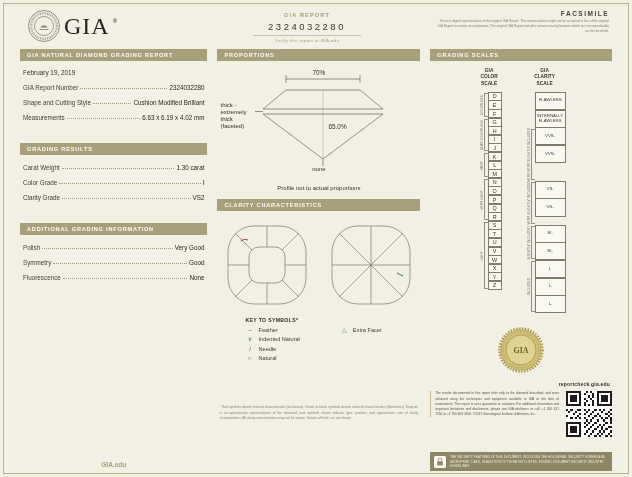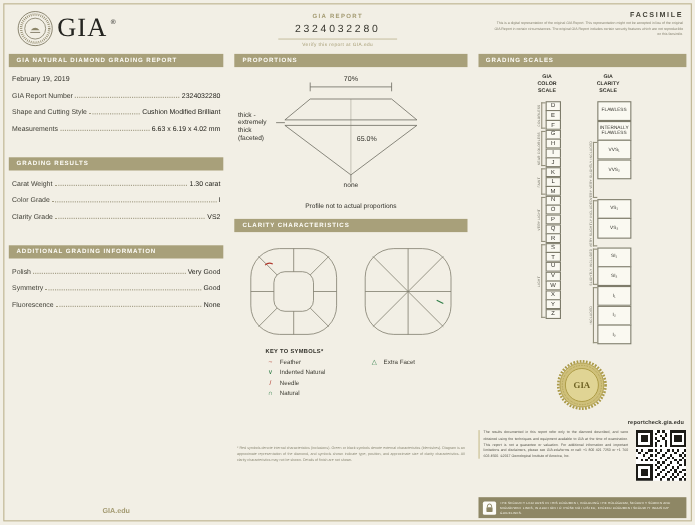--- a/index.html
+++ b/index.html
@@ -10,21 +10,21 @@
     background: #f2efe5;
     color: #3f3e35;
     position: relative;
     overflow: hidden;
   }
   .frame {
     position: absolute; inset: 3px;
     border: 1.5px solid #bdb38e;
     pointer-events: none;
   }
-  .page { position: absolute; inset: 0; padding: 7px 7px 6px; display: flex; flex-direction: column; }
+  .page { position: absolute; inset: 0; padding: 7px 19px 6px; display: flex; flex-direction: column; }
 
   
   .top { display: flex; align-items: flex-start; height: 40px; padding: 2px 4px 0 8px; }
   .logo { display: flex; align-items: center; gap: 3px; width: 150px; }
   .logo-text { font-family: "Liberation Serif", "DejaVu Serif", serif; font-size: 24px; letter-spacing: 1px; color: #242420; line-height: 1; }
   .logo-reg { font-size: 6px; color: #242420; vertical-align: top; margin-top: -10px; }
   .report-id { flex: 1; text-align: center; padding-top: 3px; }
   .report-label { font-size: 5.5px; letter-spacing: 1.2px; color: #a49b72; font-weight: bold; }
   .report-number { font-size: 9.5px; letter-spacing: 2.5px; color: #38372f; margin-top: 2.5px; }
   .report-rule { width: 108px; border-top: 0.5px solid #c9c2a4; margin: 3px auto 2.5px; }

